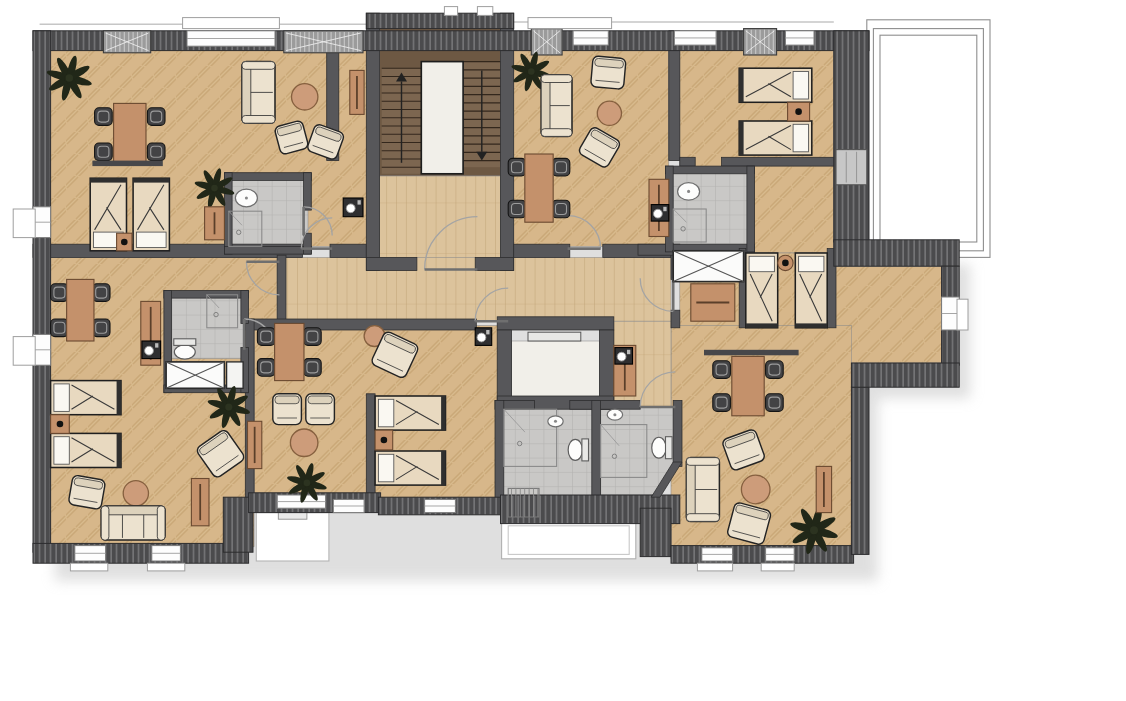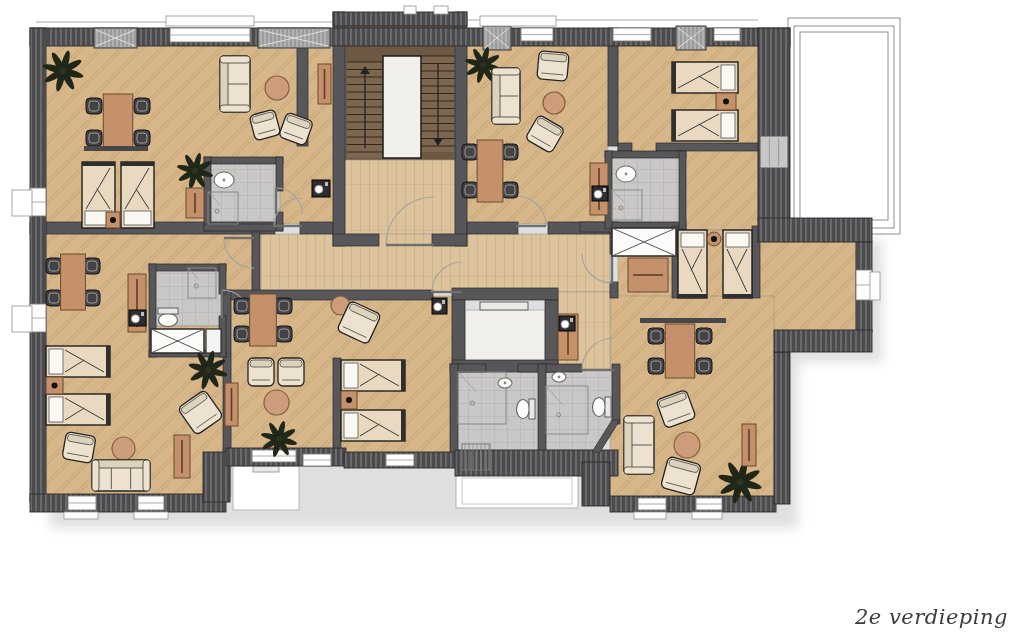--- a/index.html
+++ b/index.html
@@ -746,14 +746,13 @@
           <rect x="558" y="314" width="20" height="46" fill="#c4916b" stroke="#6b4a31" stroke-width="1"></rect>
           <line x1="568" y1="319" x2="568" y2="355" stroke="#5a3f2a" stroke-width="1.6"></line>
         </g>
         <g>
           <rect x="559" y="316" width="16" height="15" fill="#2e2e30" stroke="#000" stroke-width="1"></rect>
           <circle cx="565.08" cy="324.25" r="4" fill="#fff" stroke="#999" stroke-width="0.8"></circle>
           <rect x="570" y="318" width="3" height="4" fill="#bbb"></rect>
         </g>
       </g>
     </svg>
-  <div class="caption">2e verdieping</div>
 </div>
 
 </body></html>

